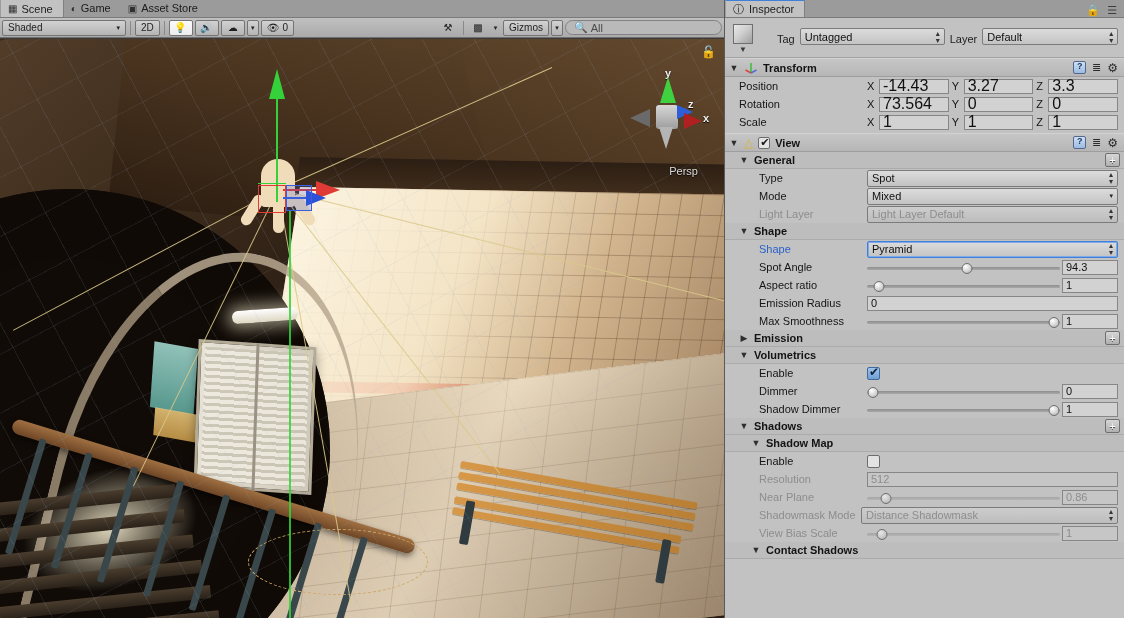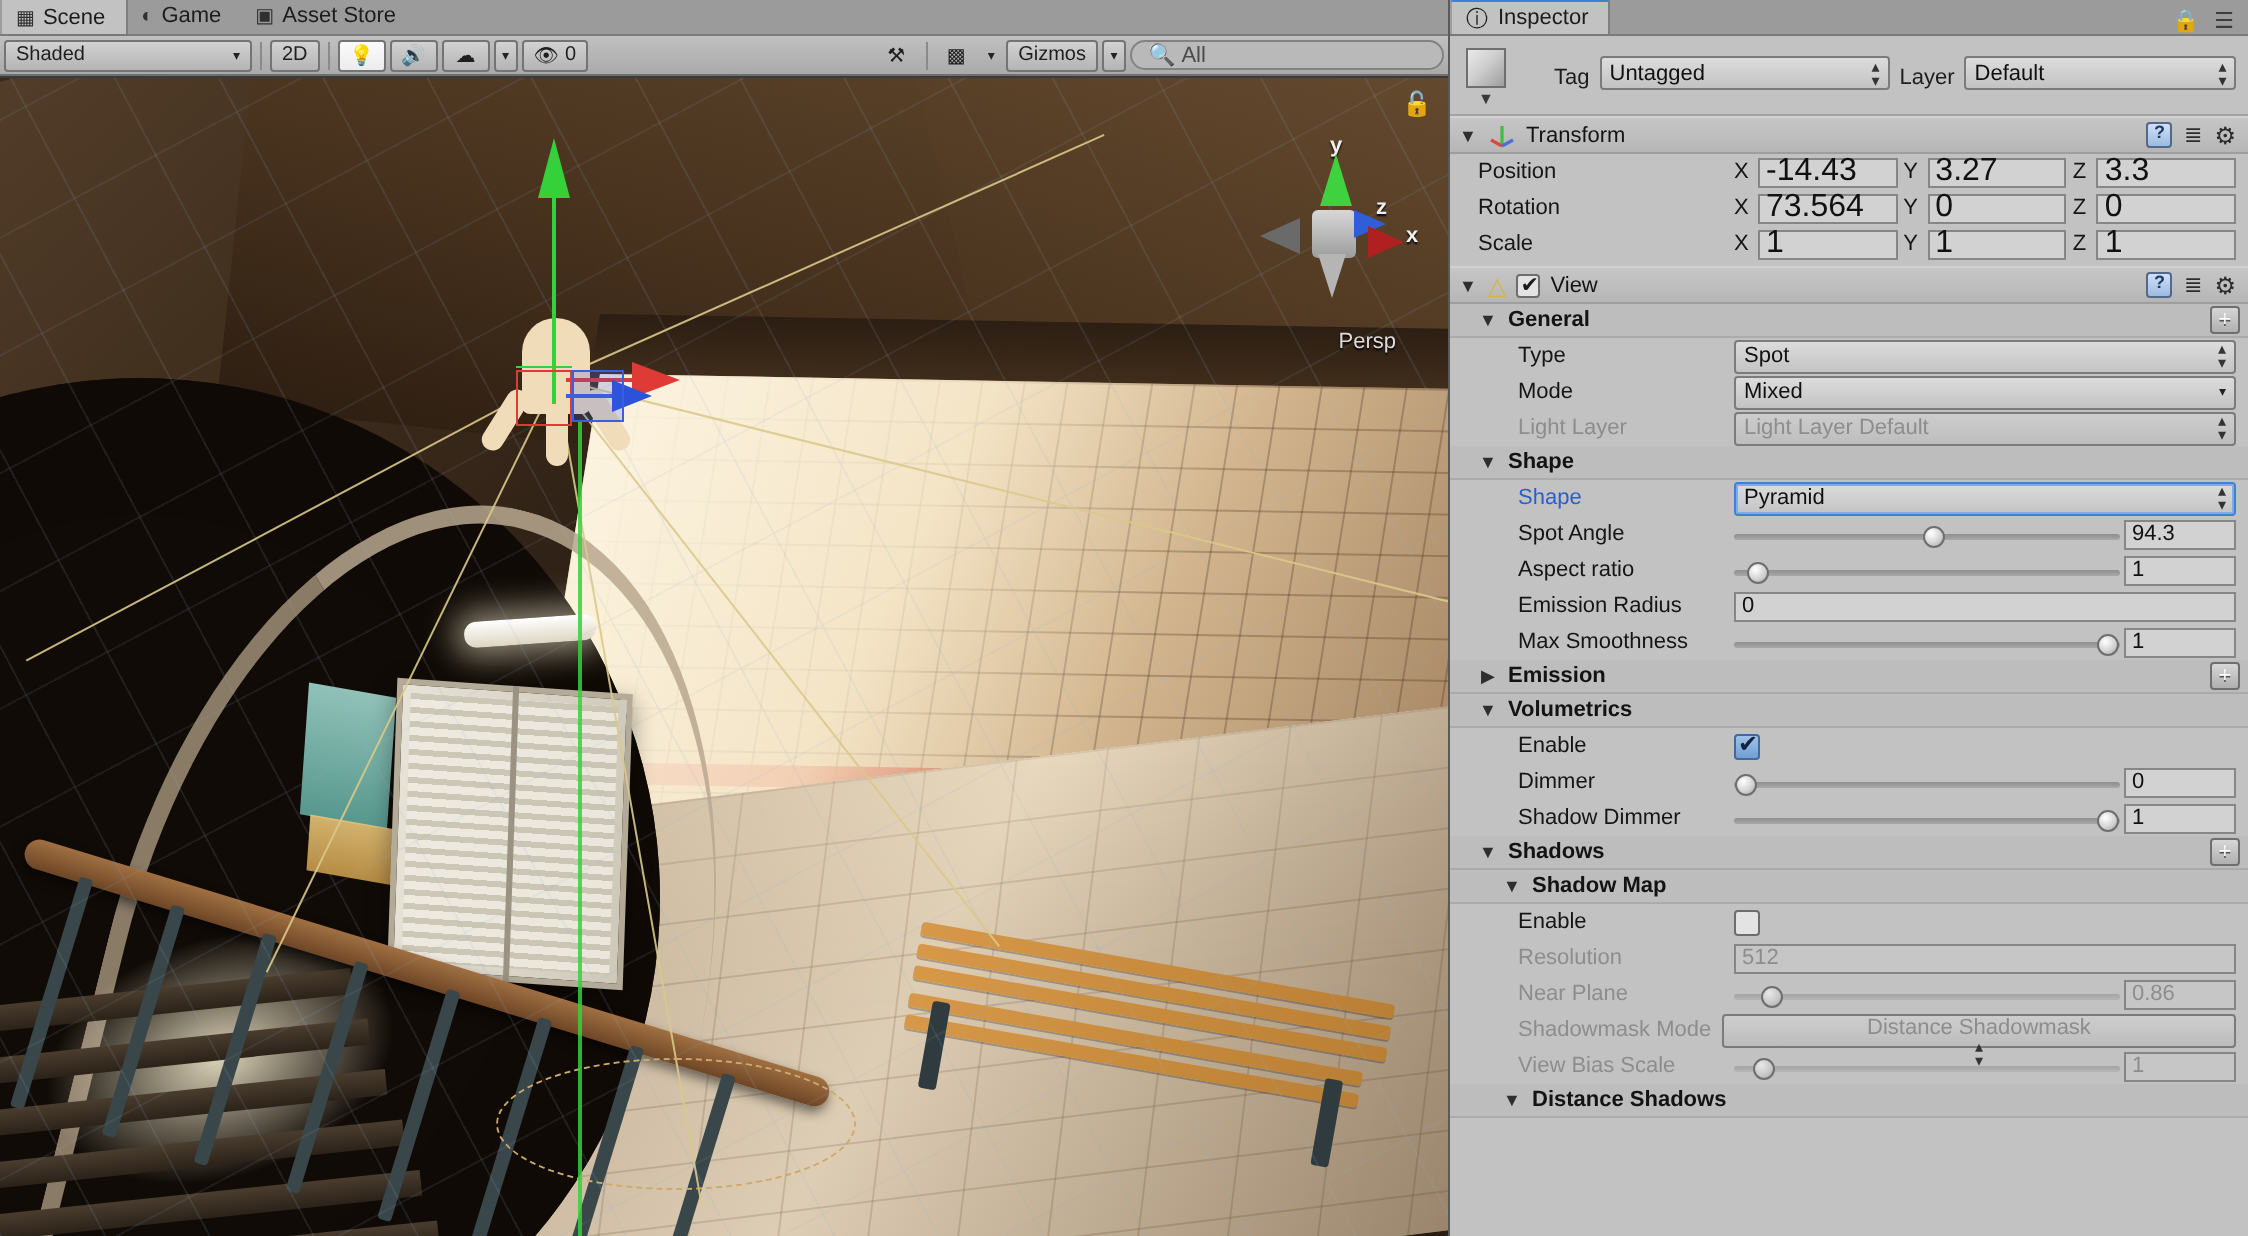--- a/index.html
+++ b/index.html
@@ -197,21 +197,21 @@
   .dd { height: 17px; background: linear-gradient(#dcdcdc,#c3c3c3); border: 1px solid #7b7b7b;
         border-radius: 2px; display: flex; align-items: center; justify-content: space-between;
         padding: 0 4px; font-size: 11px; color: #101010; }
   .dd .updown { font-size: 8px; color: #333; line-height: 7px; text-align: center; }
   .tagdd { width: 145px; } .layerdd { width: 136px; }
 
   
   .comp-header { height: 19px; display: flex; align-items: center; gap: 5px; padding: 0 4px;
      background: linear-gradient(#c6c6c6,#b6b6b6); border-top: 1px solid #d2d2d2; border-bottom: 1px solid #9e9e9e; }
   .foldout { font-size: 9px; color: #2e2e2e; width: 10px; text-align: center; flex: none; }
-  .comp-title { font-size: 11px; font-weight: normal; color: #131313; }
+  .comp-title { font-size: 11px; font-weight: bold; color: #131313; }
   .comp-icons { margin-left: auto; display: flex; align-items: center; gap: 6px; padding-right: 2px; }
   .icon-book { width: 13px; height: 13px; background: linear-gradient(#cfe0f5,#9bbbe2);
      border: 1px solid #56688a; border-radius: 2px; position: relative; }
   .icon-book::after { content:"?"; position: absolute; left: 3px; top: -1px; font-size: 9px; color: #1b3a63; font-weight: bold; }
   .icon-preset { font-size: 11px; color: #2c2c2c; }
   .icon-gear { font-size: 12px; color: #2c2c2c; }
   .transform-axis { width: 14px; height: 14px; position: relative; flex: none; }
 
   .sec-header { height: 17px; display: flex; align-items: center; gap: 5px; padding-left: 14px;
      background: #bdbdbd; border-bottom: 1px solid #ababab; }
@@ -698,39 +698,39 @@
             <div class="knob dim" style="left:10%"></div>
           </div>
           <div class="numbox dim">
               <span>0.86</span>
             </div>
         </div>
       </div>
 
       <div class="row">
         <div class="lab indent dim" style="width:120px;overflow:hidden;white-space:nowrap;">Shadowmask Mode</div>
-        <div class="dd dd-wide dim" style="margin-left:2px;flex-direction:column;">
+        <div class="dd dd-wide dim" style="margin-left:2px;">
           <span>Distance Shadowmask</span>
           <span class="updown">▴<br>▾</span>
         </div>
       </div>
 
       <div class="row">
         <div class="lab indent dim">View Bias Scale</div>
         <div class="slider-wrap">
           <div class="track">
             <div class="bar dim"></div>
             <div class="knob dim" style="left:8%"></div>
           </div>
           <div class="numbox dim">
               <span>1</span>
             </div>
         </div>
       </div>
 
       <div class="sec-header sub">
         <span class="foldout">▼</span>
-        <span class="sec-title">Distance Shadows</span>
+        <span class="sec-title">Contact Shadows</span>
       </div>
 
     </div>
   </div>
 </div>
 
 </body></html>

